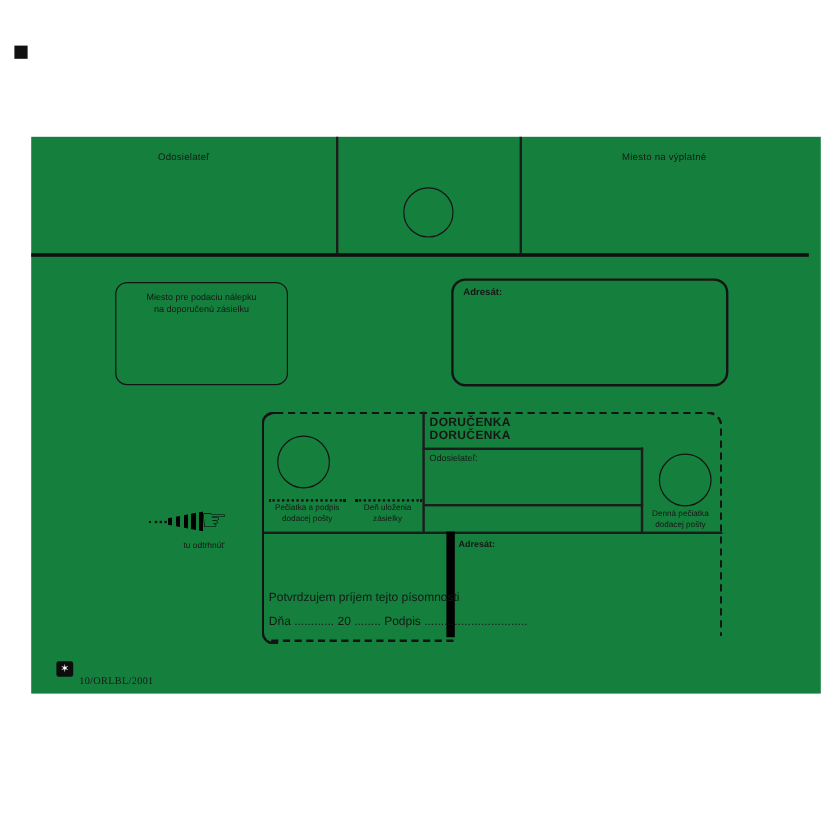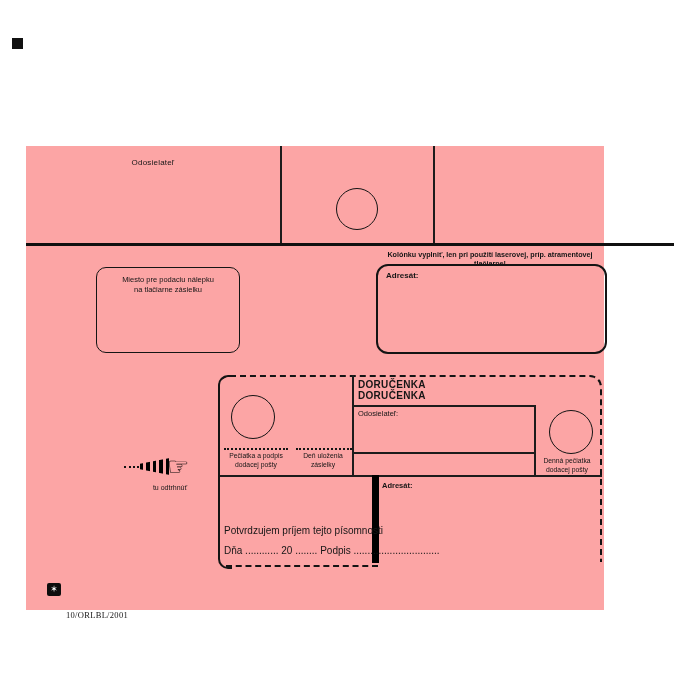--- a/index.html
+++ b/index.html
@@ -9,21 +9,21 @@
     -webkit-font-smoothing:antialiased;
   }
   .abs{position:absolute;}
   .pre{white-space:pre-line;}
   .ctr{text-align:center;}
 
   
   .corner-mark{left:12px;top:38px;width:11px;height:11px;background:#111;}
 
   
-  .form{left:26px;top:114px;width:578px;height:464px;background:#fca5a5;margin-top:32px;}
+  .form{left:26px;top:114px;width:658px;height:464px;background:#15803d;}
 
   
   .vline{width:1.5px;background:#1c1c1c;}
   .hline{height:1.5px;background:#1c1c1c;}
   .div1{left:254px;top:0;height:97px;}
   .div2{left:407px;top:0;height:97px;}
   .thick-rule{left:0;top:97px;width:648px;height:3px;background:#101010;}
   .hdr-label{font-size:8px;letter-spacing:.2px;}
   .hdr-sender{left:0;top:12px;width:254px;}
   .hdr-stamp{left:254px;top:9px;width:153px;line-height:1.25;}
@@ -68,40 +68,40 @@
   .tear .lead{width:15px;height:0;border-top:2.5px dotted #111;}
   .tear .sleeve{width:30px;height:17px;margin-left:1px;
     background:repeating-linear-gradient(90deg,#000 0 3.5px,transparent 3.5px 6.5px);
     clip-path:polygon(0 34%,100% 0,100% 100%,0 66%);}
   .tear .glyph{font-size:25px;line-height:17px;margin-left:-3px;color:#000;}
   .tear .lbl{position:absolute;left:6px;top:30px;width:80px;font-size:7px;}
 
   
   .imprint-logo{left:21px;top:437px;width:14px;height:13px;background:#0d0d0d;color:#fff;
     font-size:9px;line-height:13px;text-align:center;border-radius:2px;}
-  .imprint-text{left:40px;top:464px;font-family:"Liberation Serif", serif;font-size:8.5px;letter-spacing:.3px;}
+  .imprint-text{left:40px;top:448px;font-family:"Liberation Serif", serif;font-size:8.5px;letter-spacing:.3px;}
 </style>
 </head>
 <body>
 
 <div class="abs corner-mark"></div>
 
 <div class="abs form">
 
   <div class="abs vline div1"></div>
   <div class="abs vline div2"></div>
   <div class="abs thick-rule"></div>
   <div class="abs hdr-label hdr-sender ctr">Odosielateľ</div>
   <div class="abs circle hdr-circle"></div>
+  <div class="abs hdr-label hdr-postage ctr">Miesto na výplatné</div>
 
   <div class="abs sticker-box">
     <div class="t ctr pre">Miesto pre podaciu nálepku
-na tlačiarne zásielku</div>
+na doporučenú zásielku</div>
   </div>
-  <div class="abs printer-note ctr">Kolónku vyplniť, len pri použití laserovej, príp. atramentovej tlačiarne!</div>
   <div class="abs addressee-box">
     <div class="t">Adresát:</div>
   </div>
 
   <div class="abs card">
     <div class="abs dashed-outline"></div>
     <div class="abs solid-left"></div>
     <div class="abs dashed-bottom"></div>
 
     <div class="abs vline v-a"></div>

